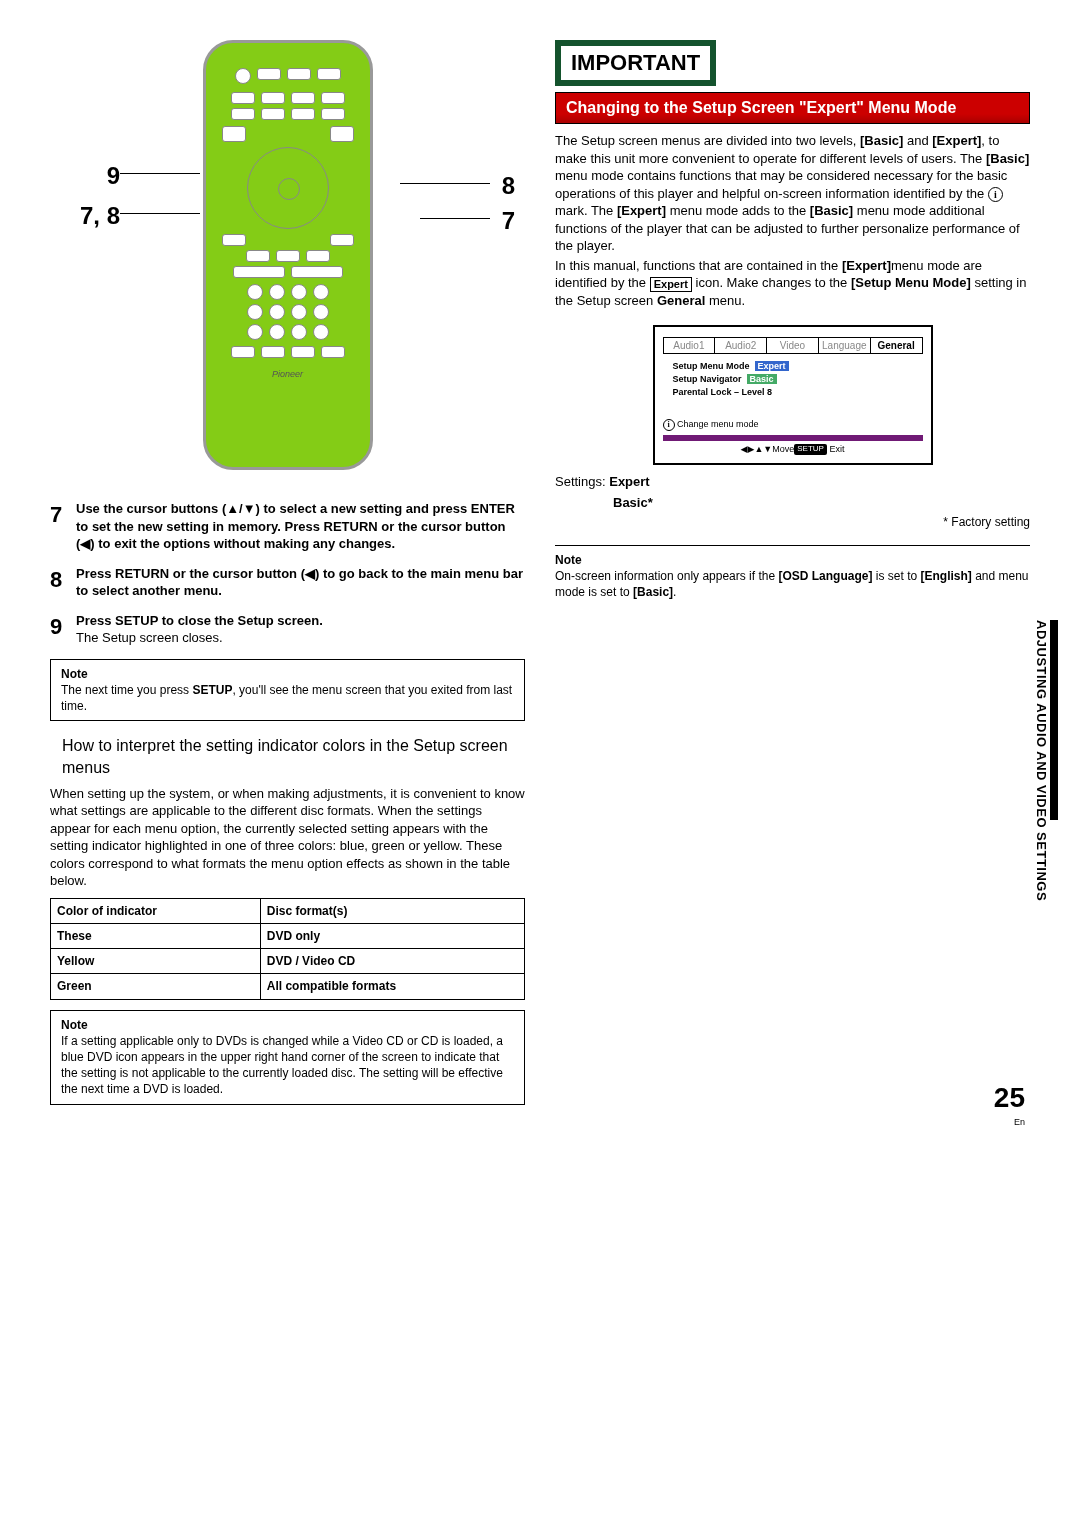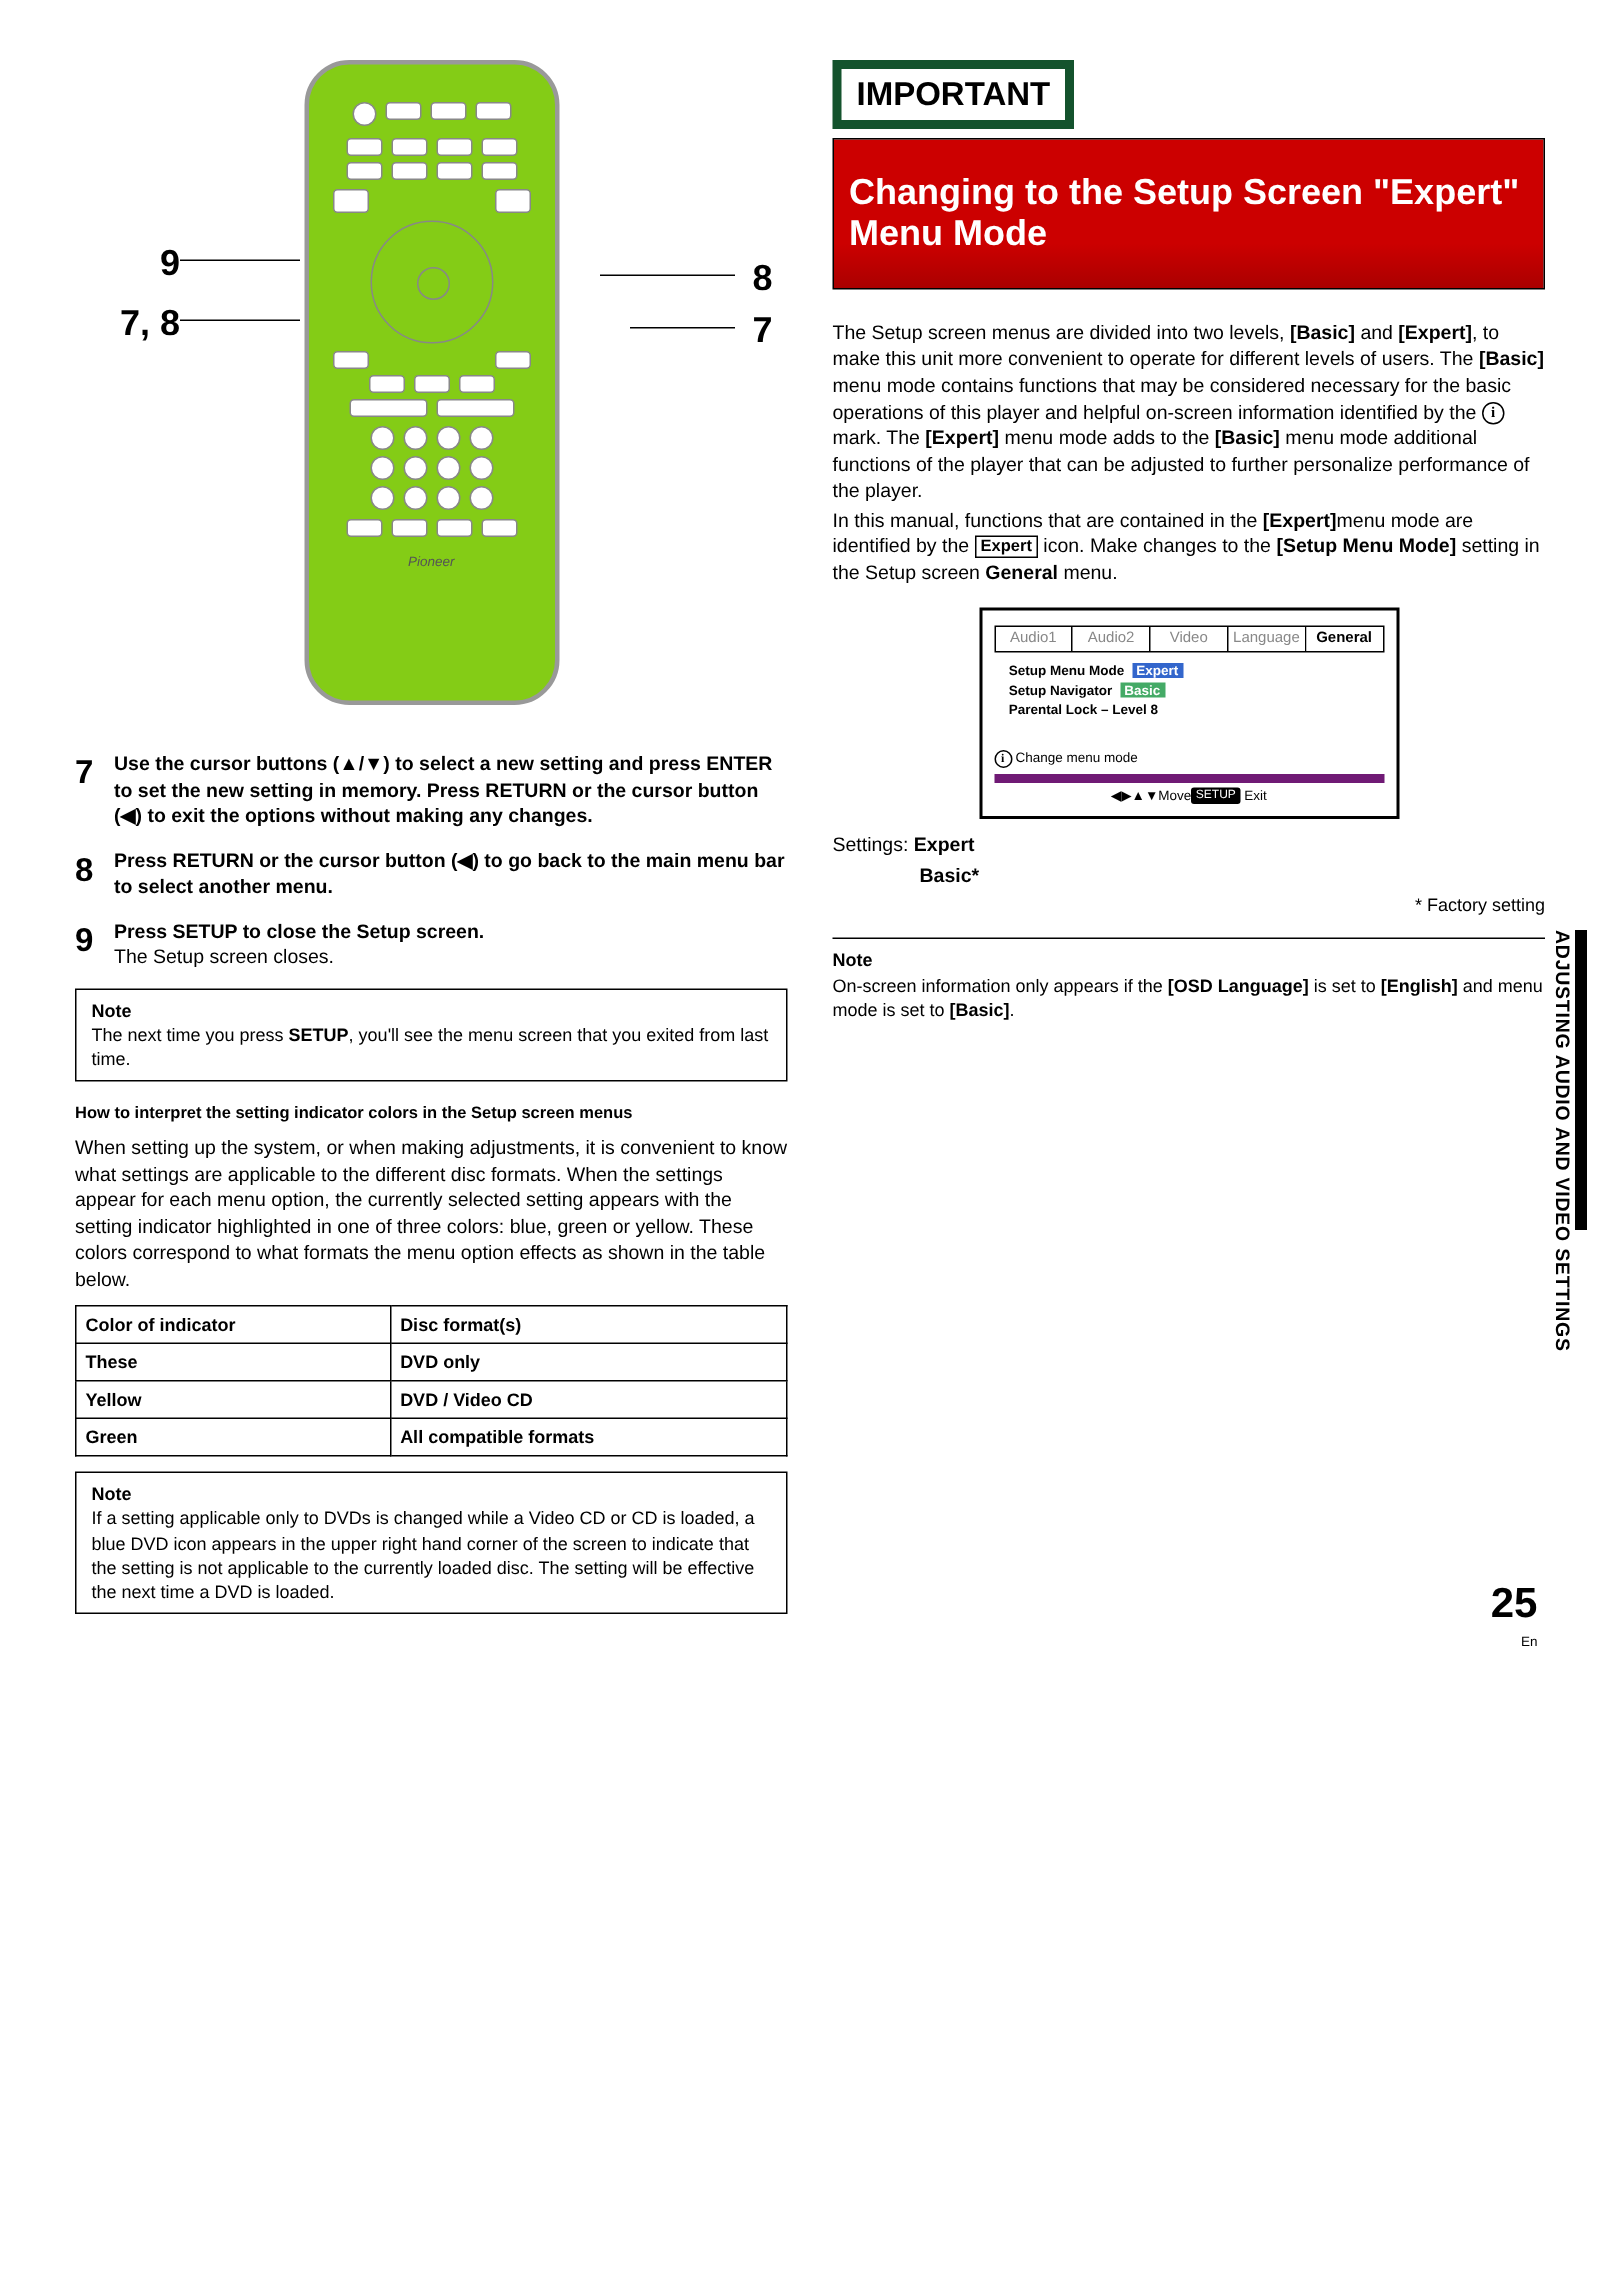--- a/index.html
+++ b/index.html
@@ -73,23 +73,23 @@
   }
   .step-body .bold { font-weight: bold; }
   .note-box {
     border: 1px solid #000;
     padding: 6px 10px;
     margin: 10px 0 14px 0;
     font-size: 12px;
   }
   .note-box .note-title { font-weight: bold; }
   .sub-head {
-    font-weight: bold;
-    font-size: 11px;
-    margin: 14px 0 6px 0;
+    font-weight: normal;
+    font-size: 16px;
+    margin: 14px 0 6px 12px;
   }
   table.color-table {
     border-collapse: collapse;
     width: 100%;
     margin: 8px 0;
     font-size: 12px;
   }
   table.color-table th, table.color-table td {
     border: 1px solid #000;
     padding: 4px 6px;
@@ -102,24 +102,24 @@
     padding: 2px 10px;
     font-weight: bold;
     font-size: 22px;
     margin-bottom: 6px;
   }
   .red-title {
     background: linear-gradient(to bottom, #c00 0%, #c00 70%, #a00 100%);
     border:1px solid #000;
     color: #fff;
     font-weight: bold;
-    font-size: 24px;
+    font-size: 16px;
     line-height: 1.15;
-    padding: 22px 10px;
-    margin-bottom: 20px;
+    padding: 6px 10px;
+    margin-bottom: 8px;
     font-family: Arial, Helvetica, sans-serif;
   }
   .info-icon {
     display:inline-block;
     border:1.5px solid #000;
     border-radius:50%;
     width:13px;height:13px;
     font-size:10px;
     line-height:13px;
     text-align:center;

